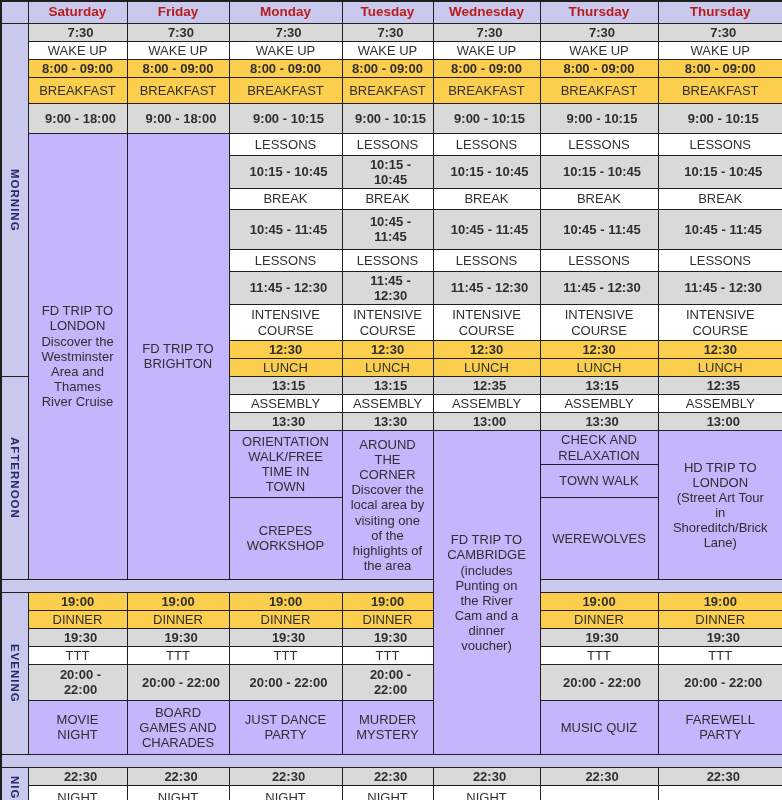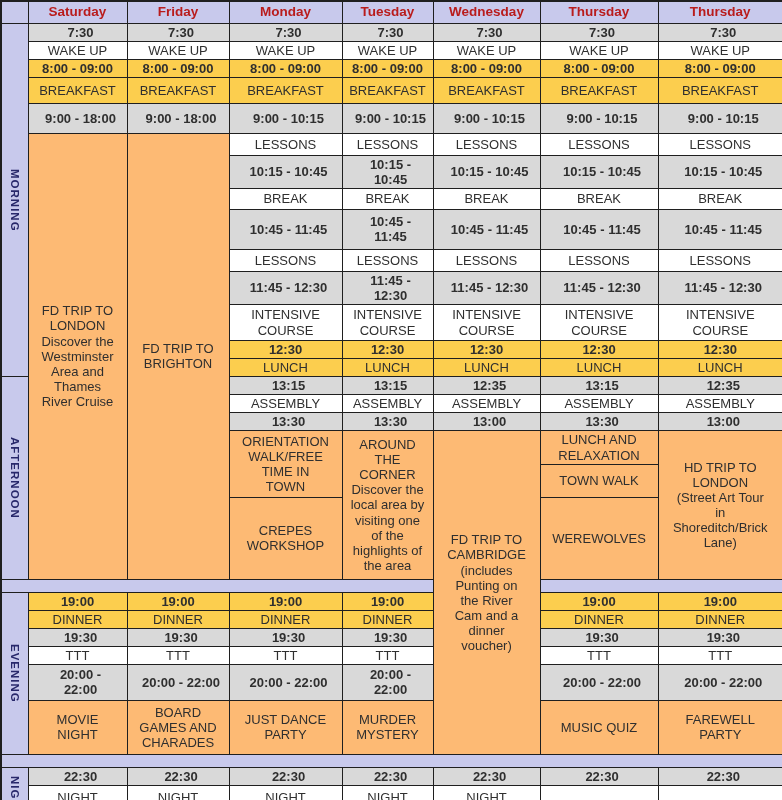--- a/index.html
+++ b/index.html
@@ -24,21 +24,21 @@
   .lbl{
     background:#c8c9ec;color:#28286b;font-weight:bold;
     font-size:11.5px;letter-spacing:1px;
     writing-mode:vertical-rl;text-orientation:mixed;
     padding:2px 0;
   }
   .time{background:#d9d9d9;font-weight:bold;padding-left:12px;}
   .act{background:#ffffff;}
   .ytime{background:#fcce4e;font-weight:bold;text-align:center;}
   .ymeal{background:#fcce4e;}
-  .pink{background:#fdba74;margin-top:24px;}
+  .pink{background:#c4b5fd;margin-top:24px;}
   .spacer{background:#c8c9ec;}
 </style>
 </head>
 <body>
 
 <div class="wrap">
 <table class="sched">
   <colgroup>
     <col style="width:27px">
         <col style="width:99px">
@@ -231,21 +231,21 @@
 highlights of
 the area</td>
     <td class="pink" rowspan="10">FD TRIP TO
 CAMBRIDGE
 (includes
 Punting on
 the River
 Cam and a
 dinner
 voucher)</td>
-    <td class="pink">LUNCH AND
+    <td class="pink">CHECK AND
 RELAXATION</td>
     <td class="pink" rowspan="3">HD TRIP TO
 LONDON
 (Street Art Tour
 in
 Shoreditch/Brick
 Lane)</td>
   </tr>
   <tr style="height:33px">
     <td class="pink">TOWN WALK</td>

